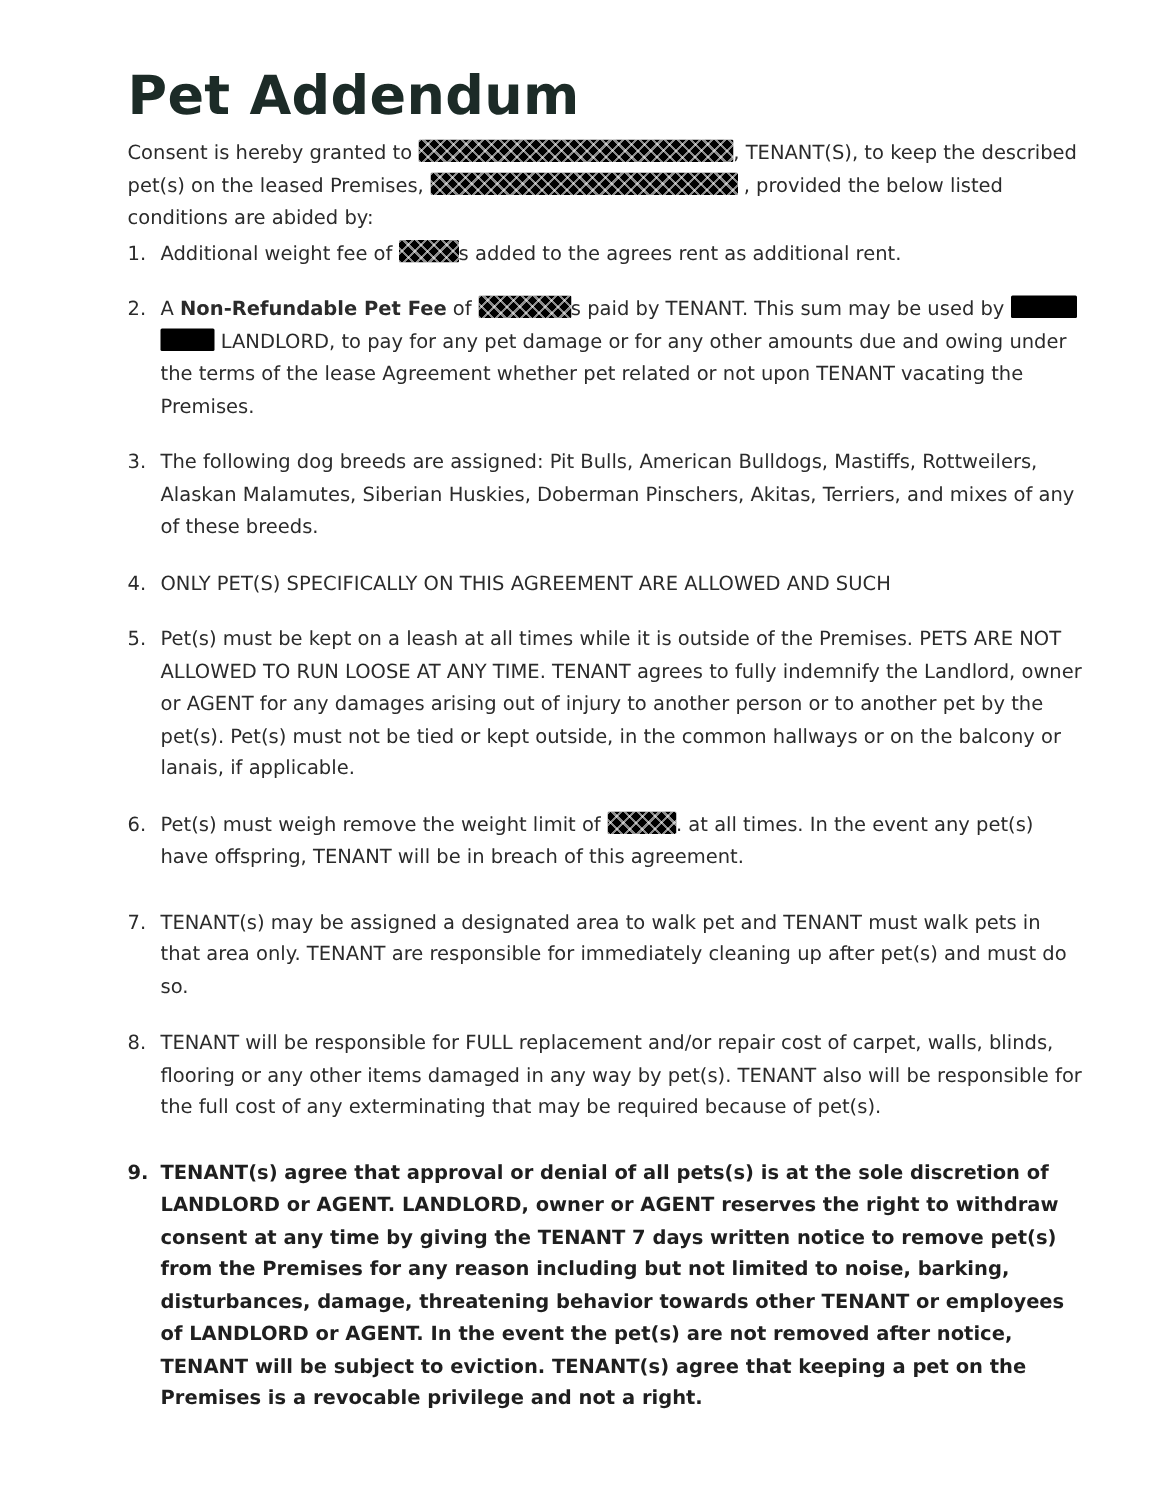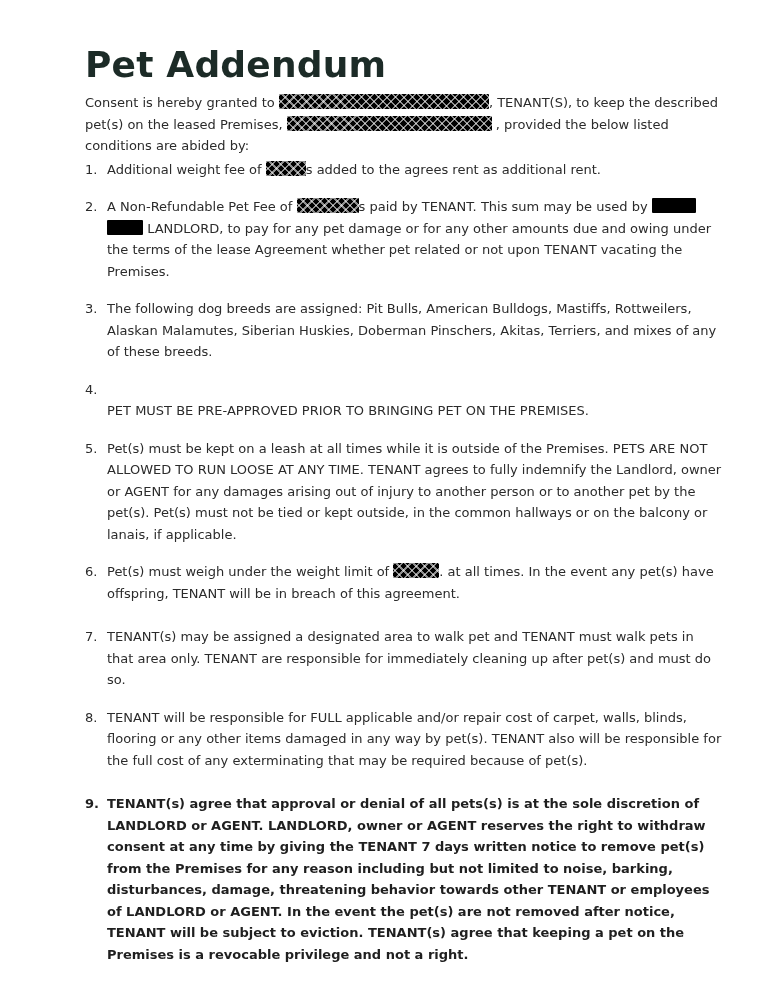--- a/index.html
+++ b/index.html
@@ -42,21 +42,21 @@
     margin-bottom: 16px;
   }
   .item.gap-lg { margin-bottom: 22px; }
   .item-num {
     flex: 0 0 22px;
     font-size: 13px;
     line-height: 21.5px;
     color: #2b2b2b;
   }
   .item-body { flex: 1; max-width: 616px; }
-  .bold { font-weight: normal; }
+  .bold { font-weight: bold; }
   .item.emphasis .item-num,
   .item.emphasis .item-body { font-weight: bold; color: #1f1f1f; }
   .underline { }
   .redact {
     display: inline-block;
     height: 15px;
     vertical-align: -2px;
     border-radius: 1px;
     background:
       repeating-linear-gradient(45deg, rgba(255,255,255,0.55) 0 1.5px, transparent 1.5px 6px),
@@ -93,41 +93,41 @@
       <div class="item-body"><span>A </span><span class="bold">Non-Refundable Pet Fee</span><span> of </span><span class="redact rw62"></span><span>s paid by TENANT. This sum may be used by </span><span class="redact solid rw44"></span> <span class="redact solid rw36"></span><span> LANDLORD, to pay for any pet damage or for any other amounts due and owing under the terms of the lease Agreement whether pet related or not upon TENANT vacating the Premises.</span></div>
     </div>
 
     <div class="item">
       <span class="item-num">3.</span>
       <div class="item-body">The following dog breeds are assigned: Pit Bulls, American Bulldogs, Mastiffs, Rottweilers, Alaskan Malamutes, Siberian Huskies, Doberman Pinschers, Akitas, Terriers, and mixes of any of these breeds.</div>
     </div>
 
     <div class="item">
       <span class="item-num">4.</span>
-      <div class="item-body"><br><span>PET MUST BE PRE-APPROVED PRIOR TO BRINGING PET ON THE PREMISES.</span></div>
+      <div class="item-body"><span>ONLY PET(S) SPECIFICALLY ON THIS AGREEMENT ARE ALLOWED AND SUCH</span><br></div>
     </div>
 
     <div class="item">
       <span class="item-num">5.</span>
       <div class="item-body">Pet(s) must be kept on a leash at all times while it is outside of the Premises. PETS ARE NOT ALLOWED TO RUN LOOSE AT ANY TIME. TENANT agrees to fully indemnify the Landlord, owner or AGENT for any damages arising out of injury to another person or to another pet by the pet(s). Pet(s) must not be tied or kept outside, in the common hallways or on the balcony or lanais, if applicable.</div>
     </div>
 
     <div class="item gap-lg">
       <span class="item-num">6.</span>
-      <div class="item-body"><span>Pet(s) must weigh under the weight limit of </span><span class="redact rw46"></span><span>. at all times. In the event any pet(s) have offspring, TENANT will be in breach of this agreement.</span></div>
+      <div class="item-body"><span>Pet(s) must weigh remove the weight limit of </span><span class="redact rw46"></span><span>. at all times. In the event any pet(s) have offspring, TENANT will be in breach of this agreement.</span></div>
     </div>
 
     <div class="item">
       <span class="item-num">7.</span>
       <div class="item-body">TENANT(s) may be assigned a designated area to walk pet and TENANT must walk pets in that area only. TENANT are responsible for immediately cleaning up after pet(s) and must do so.</div>
     </div>
 
     <div class="item gap-lg">
       <span class="item-num">8.</span>
-      <div class="item-body">TENANT will be responsible for FULL applicable and/or repair cost of carpet, walls, blinds, flooring or any other items damaged in any way by pet(s). TENANT also will be responsible for the full cost of any exterminating that may be required because of pet(s).</div>
+      <div class="item-body">TENANT will be responsible for FULL replacement and/or repair cost of carpet, walls, blinds, flooring or any other items damaged in any way by pet(s). TENANT also will be responsible for the full cost of any exterminating that may be required because of pet(s).</div>
     </div>
 
     <div class="item emphasis">
       <span class="item-num">9.</span>
       <div class="item-body"><span>TENANT(s) agree that approval or denial of all pets(s) is at the </span><span class="underline">sole discretion</span><span> of LANDLORD or AGENT. LANDLORD, owner or AGENT reserves the right to withdraw consent at any time by giving the TENANT 7 days written notice to remove pet(s) from the Premises for any reason including but not limited to noise, barking, disturbances, damage, threatening behavior towards other TENANT or employees of LANDLORD or AGENT. In the event the pet(s) are not removed after notice, TENANT will be subject to eviction. TENANT(s) agree that keeping a pet on the Premises is a revocable privilege and not a right.</span></div>
     </div>
 
   </div>
 </div>
 

